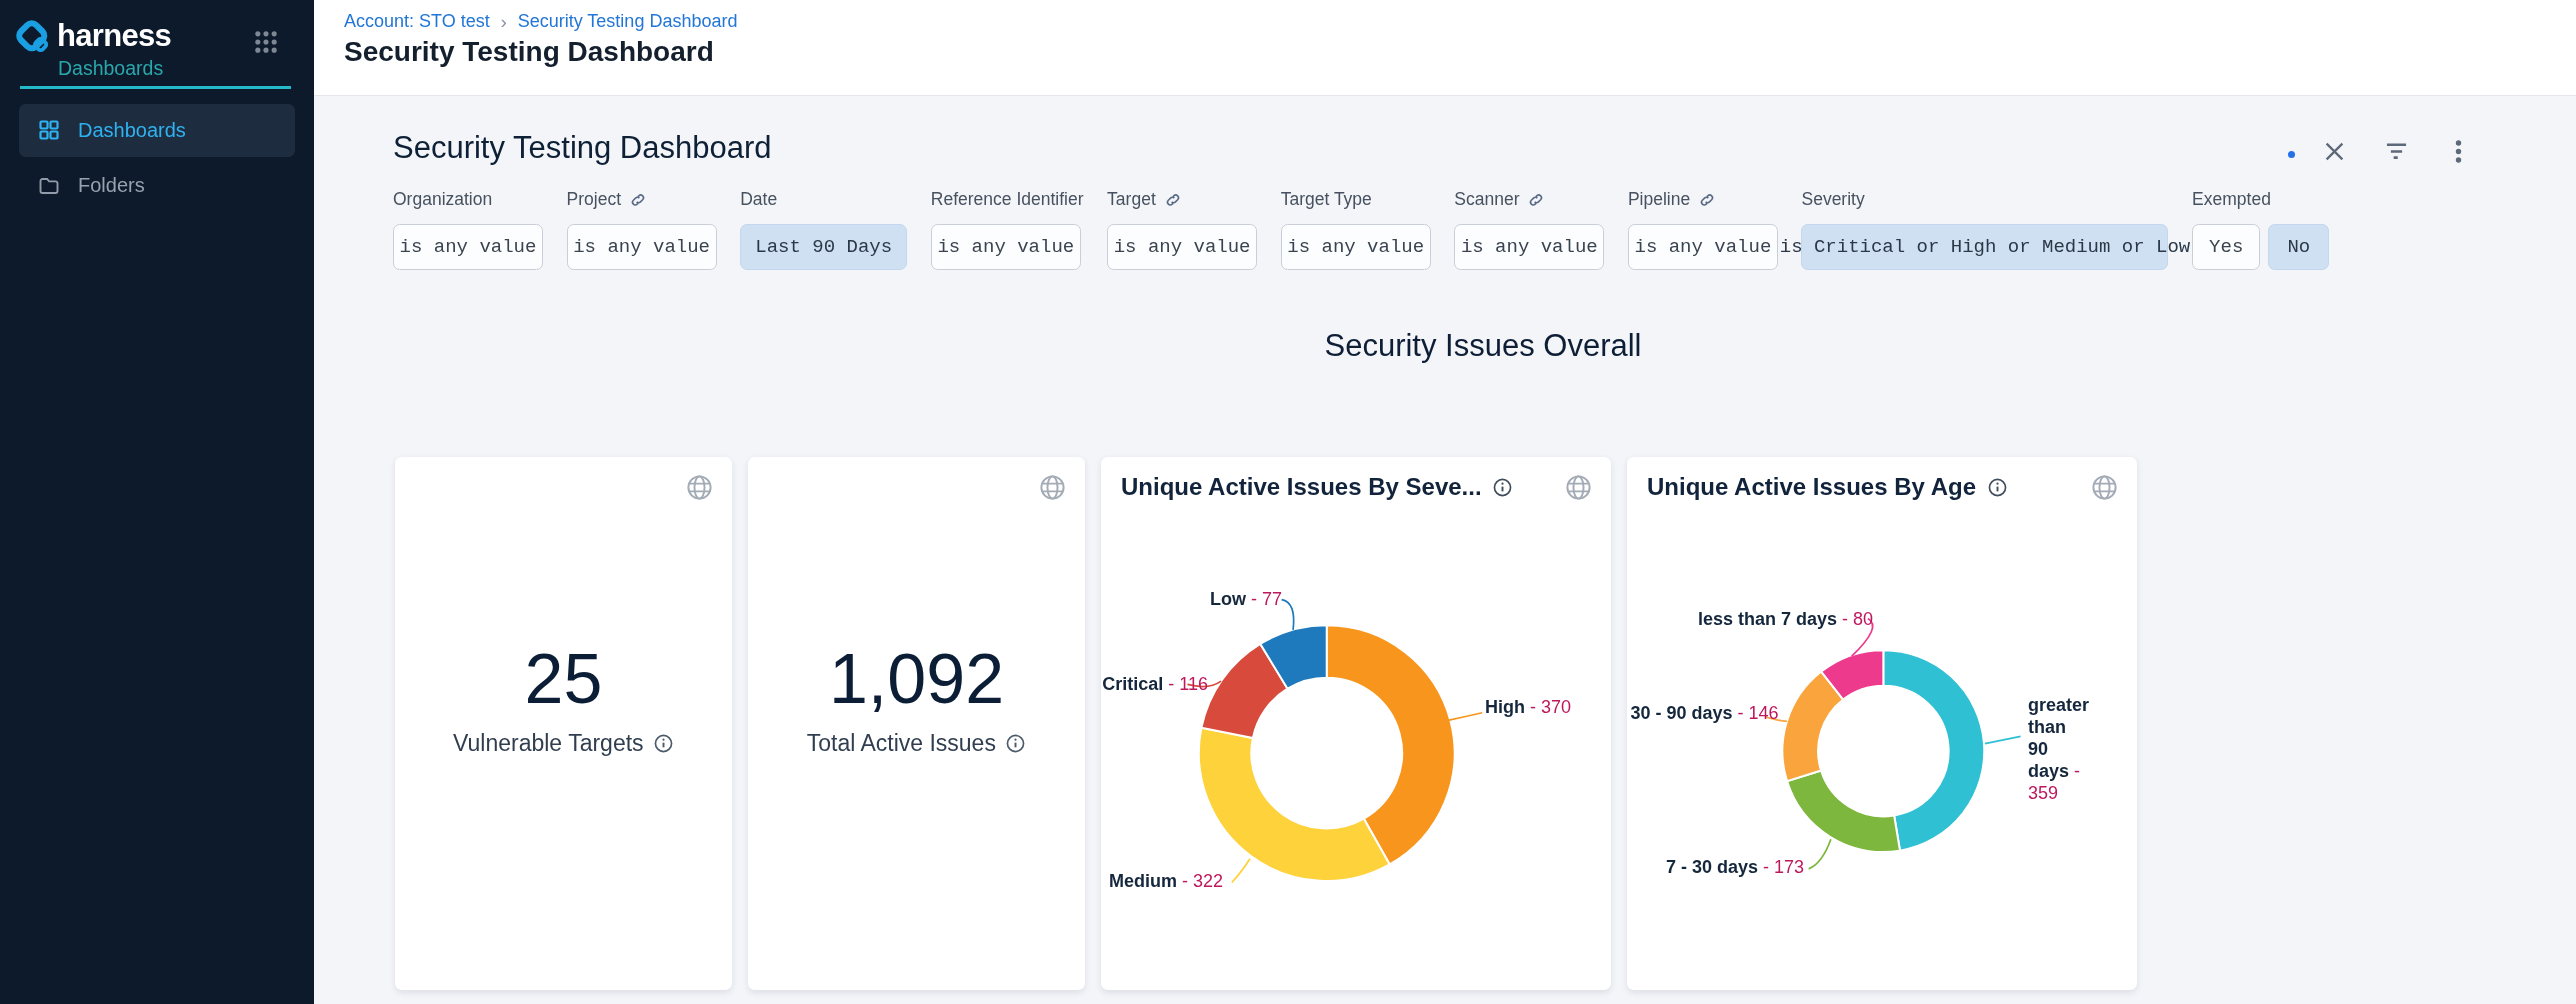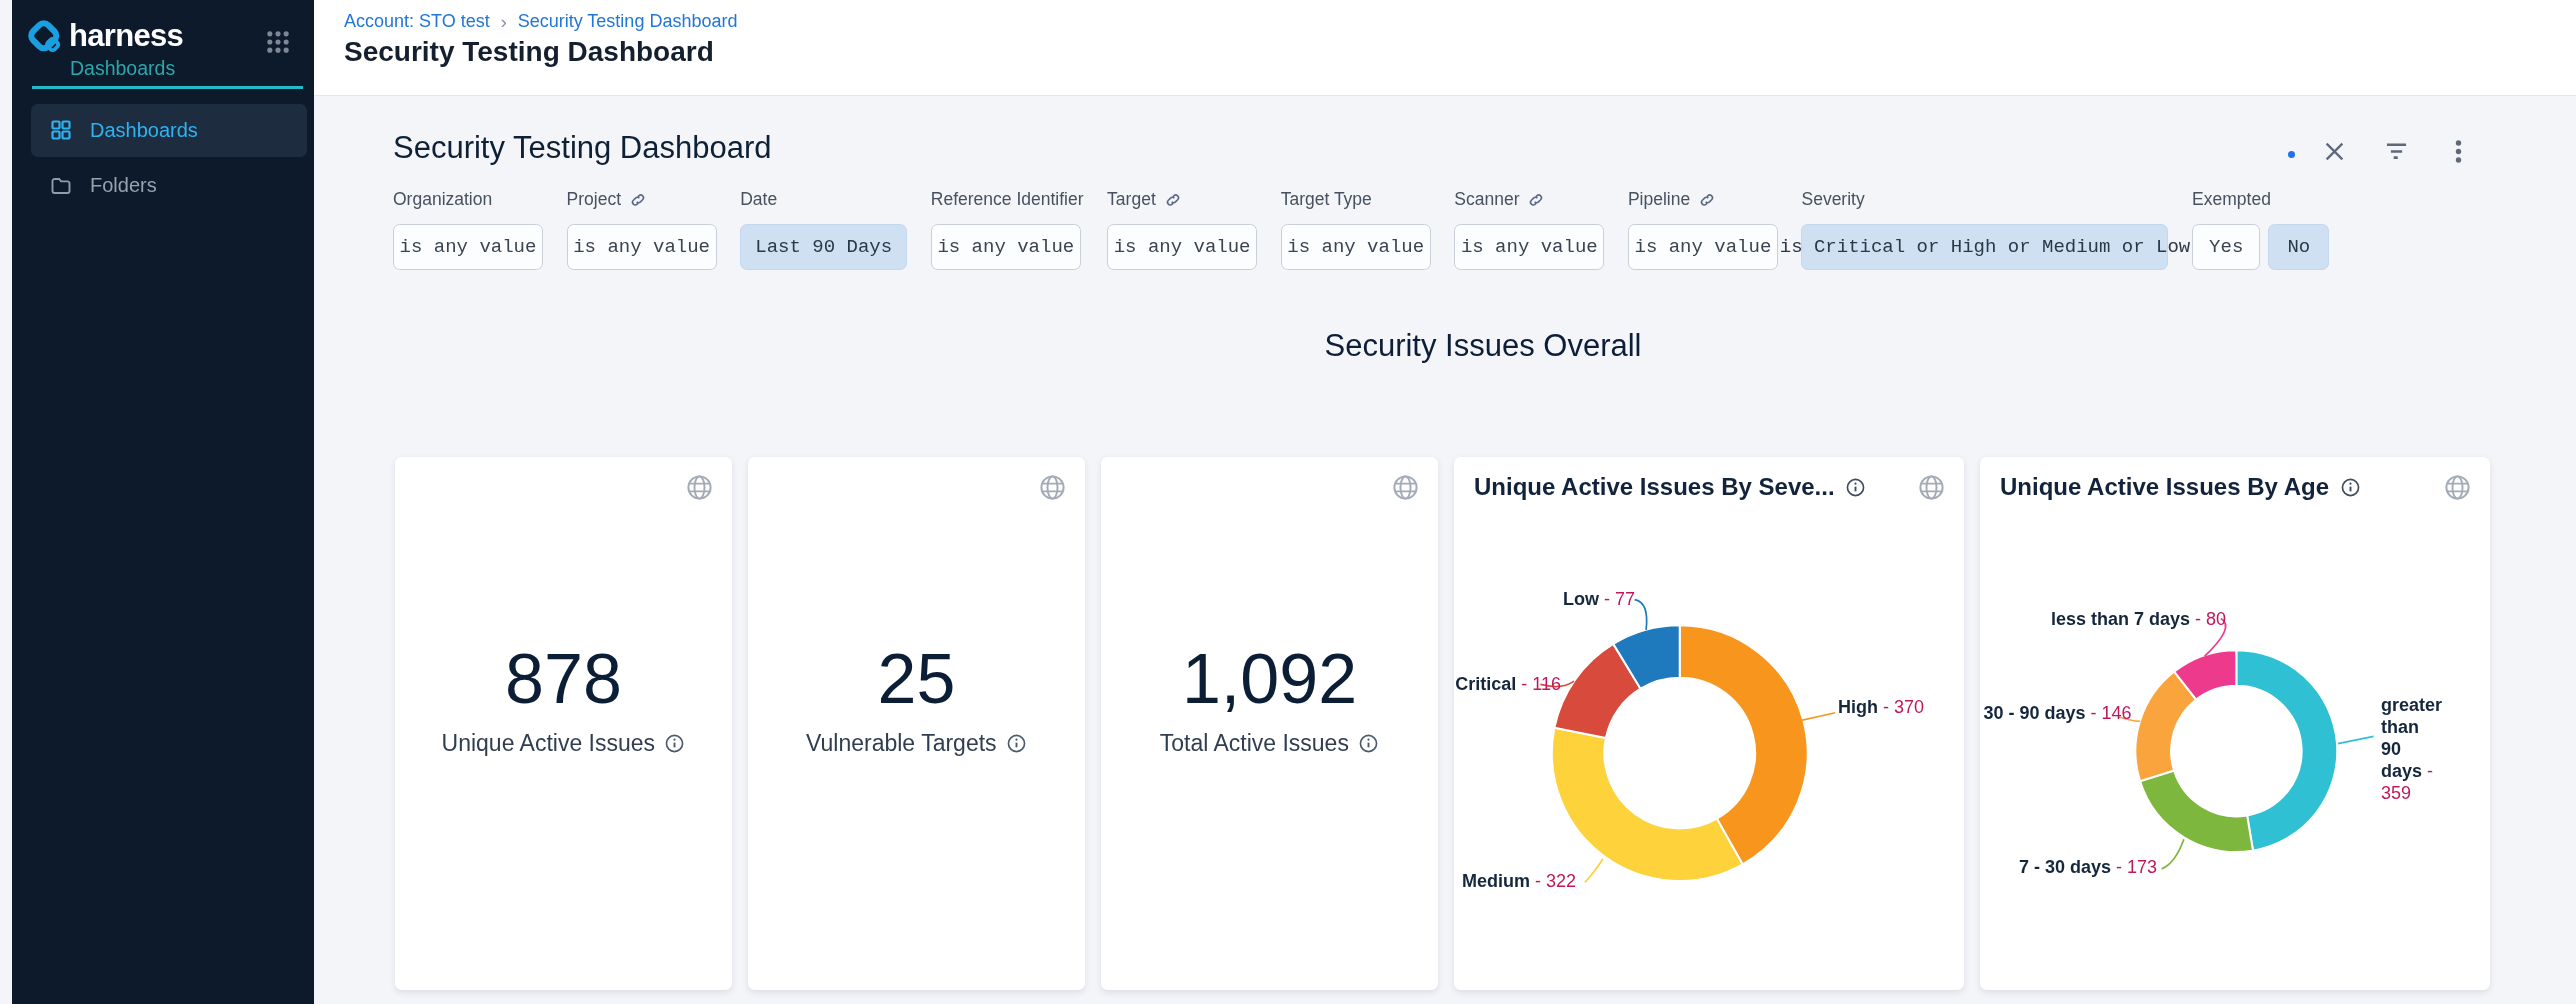--- a/index.html
+++ b/index.html
@@ -1,21 +1,21 @@
 <!DOCTYPE html>
 <html style="font-size:10.8px"><head>
 <meta charset="utf-8">
 <style>
   * { margin:0; padding:0; box-sizing:border-box; }
   html,body { width:2576px; height:1005px; overflow:hidden; }
   body { font-family:"Liberation Sans", sans-serif; background:#f3f5f9; -webkit-font-smoothing:antialiased; }
   .app { position:relative; width:2576px; height:1005px; }
 
   
-  .sidebar { position:absolute; left:12px; top:0; width:314px; height:1005px; background:#0d1a2b; }
+  .sidebar { position:absolute; left:0; top:0; width:314px; height:1005px; background:#0d1a2b; }
   .brand { position:relative; height:101px; }
   .logo-icon { position:absolute; left:16px; top:20px; }
   .brand-name { position:absolute; left:57px; top:17.5px; font-size:31px; font-weight:700; color:#ffffff; letter-spacing:-0.7px; }
   .brand-sub { position:absolute; left:58px; top:57px; font-size:19.5px; color:#2ba6ab; font-weight:400; }
   .module-grid { position:absolute; right:34px; top:28px; background:none; border:none; cursor:pointer; }
   .brand-line { position:absolute; left:20px; right:23px; top:86px; height:2.7px; background:#23b9c9; }
   .nav { position:absolute; left:0; top:101px; width:314px; }
   .nav-item { position:relative; margin:2.7px 19px; height:53px; border-radius:6.7px; display:flex; align-items:center; gap:17.5px; padding-left:17.5px; cursor:pointer; }
   .nav-item.active { background:#1e2c40; color:#2fb2f0; }
   .nav-item.active .nav-label { color:#2fb2f0; }
@@ -264,40 +264,20 @@
 
     <div class="cards" id="cards">
         <div class="card" style="width: 337px;">
           <button class="globe-btn">
             <svg width="31" height="31" viewBox="0 0 24 24" fill="none" stroke="#a3abb6" stroke-width="1.5">
               <circle cx="12" cy="12" r="8.6"></circle>
               <ellipse cx="12" cy="12" rx="3.9" ry="8.6"></ellipse>
               <path d="M3.8 9h16.4M3.8 15h16.4"></path>
             </svg>
           </button>
-          <div class="stat-number">878</div>
-          <div class="stat-label">
-            <span>Unique Active Issues</span>
-            <span>
-              <svg width="21" height="21" viewBox="0 0 24 24" fill="none" stroke="#4c5a6a" stroke-width="1.9">
-                <circle cx="12" cy="12" r="9.2"></circle>
-                <path d="M12 11v5.4" stroke-width="2.2"></path>
-                <circle cx="12" cy="7.6" r="1.25" fill="#4c5a6a" stroke="none"></circle>
-              </svg>
-            </span>
-          </div>
-        </div>
-        <div class="card" style="width: 337px;">
-          <button class="globe-btn">
-            <svg width="31" height="31" viewBox="0 0 24 24" fill="none" stroke="#a3abb6" stroke-width="1.5">
-              <circle cx="12" cy="12" r="8.6"></circle>
-              <ellipse cx="12" cy="12" rx="3.9" ry="8.6"></ellipse>
-              <path d="M3.8 9h16.4M3.8 15h16.4"></path>
-            </svg>
-          </button>
           <div class="stat-number">25</div>
           <div class="stat-label">
             <span>Vulnerable Targets</span>
             <span>
               <svg width="21" height="21" viewBox="0 0 24 24" fill="none" stroke="#4c5a6a" stroke-width="1.9">
                 <circle cx="12" cy="12" r="9.2"></circle>
                 <path d="M12 11v5.4" stroke-width="2.2"></path>
                 <circle cx="12" cy="7.6" r="1.25" fill="#4c5a6a" stroke="none"></circle>
               </svg>
             </span>

